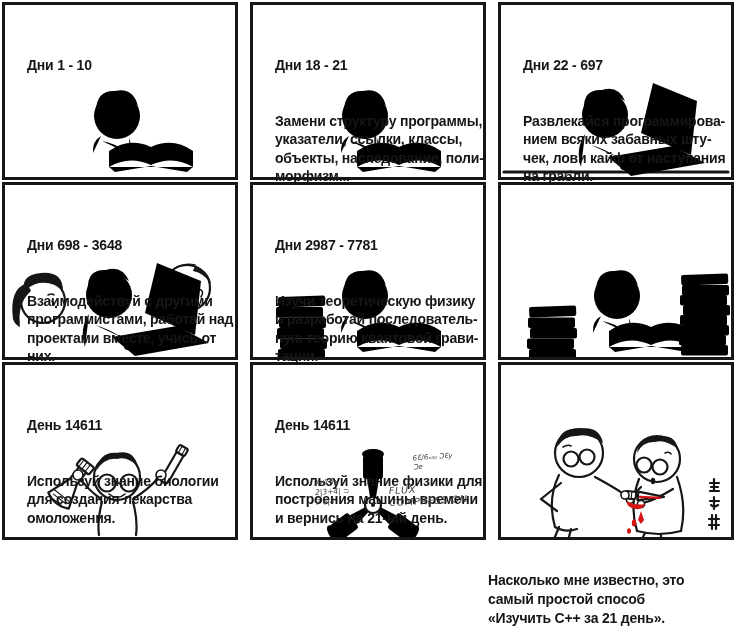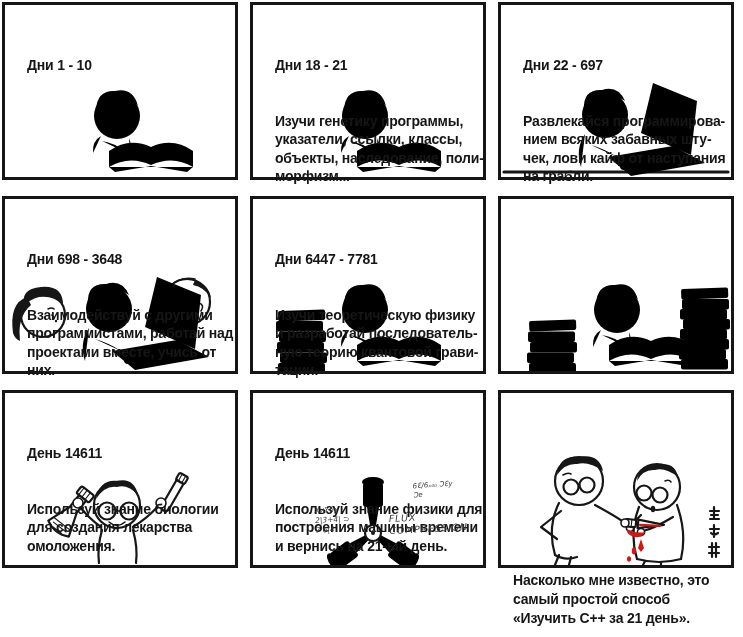--- a/index.html
+++ b/index.html
@@ -1,22 +1,22 @@
 <!DOCTYPE html>
 <html><head>
 <meta charset="utf-8">
 <style>
   html,body{margin:0;padding:0;background:#fff;}
   body{width:743px;height:637px;font-family:"Liberation Sans",sans-serif;}
   .comic{position:relative;width:743px;height:637px;background:#fff;overflow:hidden;}
-  .grid{position:absolute;left:2px;top:2px;display:grid;grid-template-columns:repeat(3,236px);gap:16px 12px;}
+  .grid{position:absolute;left:2px;top:2px;display:grid;grid-template-columns:repeat(3,236px);gap:2px 12px;}
   .panel{box-sizing:border-box;width:236px;height:178px;border:3px solid #161616;background:#fff;position:relative;}
   .ptext{position:absolute;left:22px;top:14px;right:2px;font-weight:bold;font-size:14px;line-height:18.5px;letter-spacing:-0.2px;color:#161616;white-space:pre;z-index:2;}
   .art{position:absolute;left:0;top:0;width:230px;height:172px;z-index:1;}
-  .caption{position:absolute;left:513px;top:571px;font-weight:bold;font-size:14px;line-height:19px;letter-spacing:-0.2px;color:#161616;white-space:pre;}
+  .caption{position:absolute;left:488px;top:571px;font-weight:bold;font-size:14px;line-height:19px;letter-spacing:-0.2px;color:#161616;white-space:pre;}
   .hand{position:absolute;z-index:3;font-family:"DejaVu Sans",sans-serif;font-style:italic;color:#3c3c3c;white-space:pre-line;}
   .flux-left{left:62px;top:112px;font-size:7.5px;line-height:10px;transform:rotate(-3deg);}
   .flux-top{left:160px;top:88px;font-size:7px;line-height:9px;transform:rotate(-4deg);}
   .flux-label{left:136px;top:118px;font-size:9.5px;line-height:12px;letter-spacing:0.8px;transform:rotate(-3deg);}
   
   .art path,.art circle,.art rect,.art polygon,.art ellipse{stroke:#161616;stroke-width:2.2;fill:none;stroke-linecap:round;stroke-linejoin:round;}
   .art .fw{fill:#fff;}
   .art .fb{fill:#161616;stroke:none;}
   .art .th{stroke-width:1.1;}
   .art .md{stroke-width:1.6;}
@@ -91,21 +91,21 @@
         <div>Дни 1 - 10</div>
       </div>
       <svg class="art" viewBox="0 0 230 172">
           <use href="#fig-reader"></use>
         </svg>
     </div>
 
     <div class="panel">
       <div class="ptext">
         <div>Дни 18 - 21</div>
-        <div>Изучи генетику программы,
+        <div>Замени структуру программы,
 указатели, ссылки, классы,
 объекты, наследование, поли-
 морфизм...</div>
       </div>
       <svg class="art" viewBox="0 0 230 172">
           <use href="#fig-reader"></use>
         </svg>
     </div>
 
     <div class="panel">
@@ -143,21 +143,21 @@
         <path class="fb" d="M22 98 Q4 104 8 134 Q10 140 15 142 Q12 118 26 106 Z"></path>
         <path class="th" d="M12 112 Q8 124 12 136 M17 106 Q11 120 14 138"></path>
         <path class="md" d="M43 110 q4 -2 6 0"></path>
         <path class="md" d="M47 116 l2 3"></path>
         <circle class="fb" cx="51" cy="122" r="1.2"></circle>
       </svg>
     </div>
 
     <div class="panel">
       <div class="ptext">
-        <div>Дни 6447 - 7781</div>
+        <div>Дни 2987 - 7781</div>
         <div>Изучи теоретическую физику
 и разработай последователь-
 ную теорию квантовой грави-
 тации.</div>
       </div>
       <svg class="art" viewBox="0 0 230 172">
         <use href="#fig-reader"></use>
         <use href="#slab" transform="translate(25,164)"></use>
         <use href="#slab" transform="translate(27,153.5)"></use>
         <use href="#slab" transform="translate(24,143)"></use>

